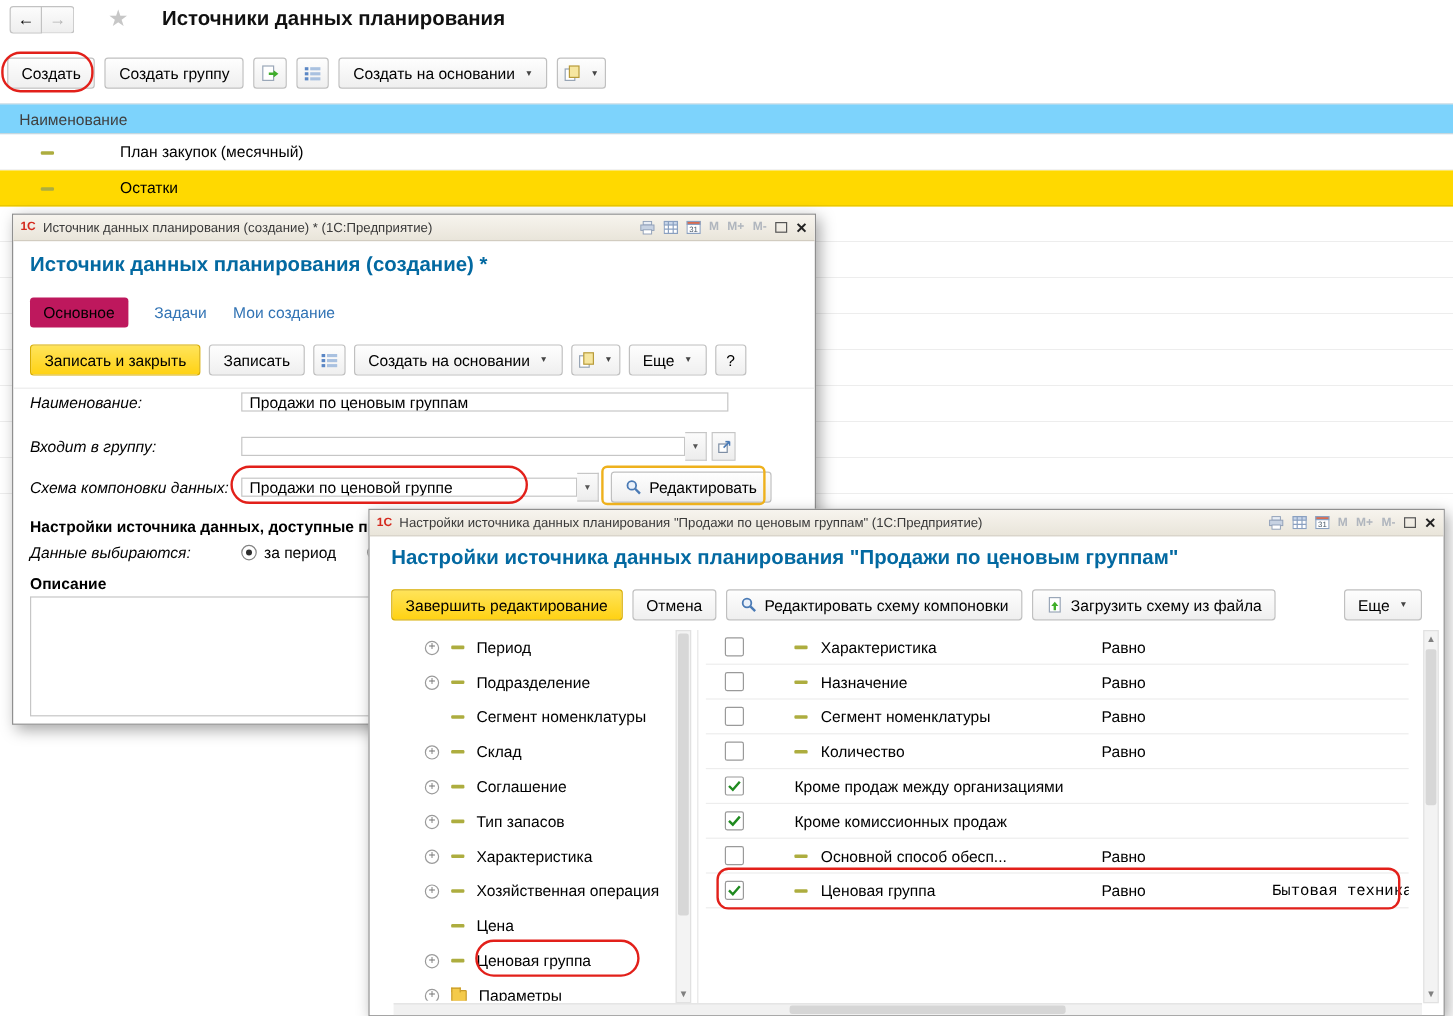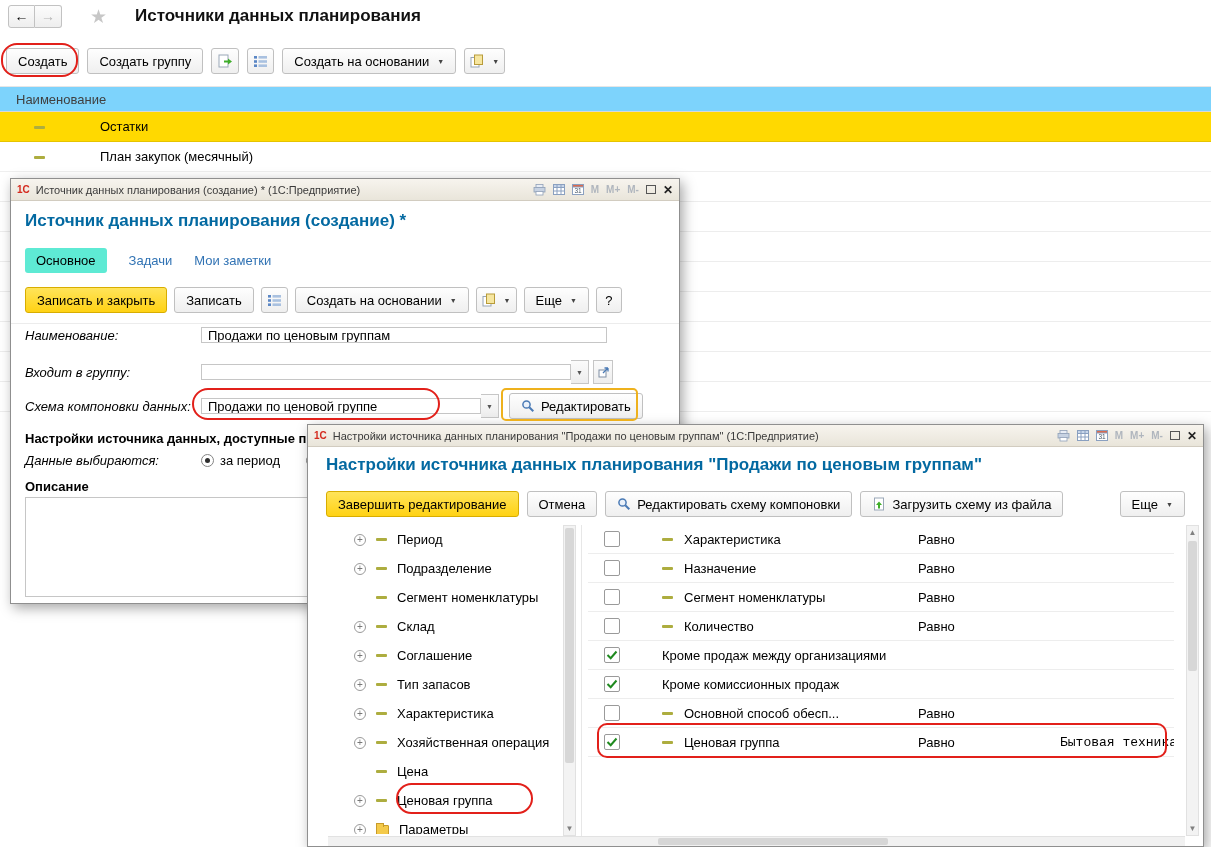--- a/index.html
+++ b/index.html
@@ -61,21 +61,21 @@
   .mem { font-size:10px; font-weight:bold; color:#b0b6be; cursor:pointer; }
   .wmax { width:10px; height:9px; border:1px solid #555; display:inline-block; cursor:pointer; }
   .wclose { font-size:12px; font-weight:bold; color:#222; cursor:pointer; }
 
   .dlg-heading { position:absolute; left:14px; font-size:17px; font-weight:bold; color:#0369a1; white-space:nowrap; }
 
   
   #dialog1 { left:10px; top:178px; width:670px; height:426px; z-index:10; }
   #dialog1 .dlg-heading { top:32px; }
   .tabs { position:absolute; left:14px; top:68px; height:26px; display:flex; align-items:center; gap:22px; }
-  .tab-active { background:#5eead4; padding:5px 11px; border-radius:3px; color:#000; cursor:pointer; }
+  .tab-active { background:#be185d; padding:5px 11px; border-radius:3px; color:#000; cursor:pointer; }
   .tab-link { color:#3173b4; cursor:pointer; }
   #dialog1 .dlg-toolbar { position:absolute; left:14px; top:108px; right:10px; display:flex; align-items:center; gap:7px; }
   .toolbar-sep { position:absolute; left:0; right:0; top:144px; border-bottom:1px solid #ececec; }
   .frow { position:absolute; left:14px; display:flex; align-items:center; }
   .flabel { width:176px; flex:none;font-style:italic; }
   #f-row1 { top:148px; }
   #f-row2 { top:181px; }
   #f-row3 { top:214px; }
   .bold-label { position:absolute; left:14px; font-weight:bold; white-space:nowrap; }
   .radio { width:13px; height:13px; border:1px solid #848484; border-radius:50%; background:#fff; position:relative; display:inline-block; flex:none; }
@@ -157,28 +157,28 @@
         </svg>
       <span class="caret">▼</span>
     </button>
   </div>
 
   <div class="list-header">
     <span>Наименование</span>
   </div>
   <div class="bg-rowlines"></div>
   <div id="bg-rows">
+    <div class="bg-row">
+      <span class="dash"></span>
+      <span class="bg-row-label">План закупок (месячный)</span>
+    </div>
+
     <div class="bg-row selected">
       <span class="dash"></span>
       <span class="bg-row-label">Остатки</span>
-    </div>
-
-    <div class="bg-row">
-      <span class="dash"></span>
-      <span class="bg-row-label">План закупок (месячный)</span>
     </div>
   </div>
 
   <div class="window" id="dialog1">
     <div class="titlebar">
       <span class="logo1c">1С</span>
       <span class="wtitle">Источник данных планирования (создание) * (1С:Предприятие)</span>
       <span class="tb-right">
         <span class="tb-ic">
             <svg width="13" height="12" viewBox="0 0 13 12">
@@ -209,21 +209,21 @@
         <span class="wmax"></span>
         <span class="wclose">✕</span>
       </span>
     </div>
 
     <div class="dlg-heading">Источник данных планирования (создание) *</div>
 
     <div class="tabs">
       <span class="tab-active">Основное</span>
       <span class="tab-link">Задачи</span>
-      <span class="tab-link">Мои заметки</span>
+      <span class="tab-link">Мои создание</span>
     </div>
 
     <div class="dlg-toolbar">
       <button class="btn btn-primary">Записать и закрыть</button>
       <button class="btn">Записать</button>
       <button class="btn btn-icon">
         <svg width="15" height="13" viewBox="0 0 15 13">
             <rect x="1" y="1" width="3" height="2.6" fill="#5b87c5"></rect>
             <rect x="5.5" y="1" width="8.5" height="2.6" fill="#a9c1e0"></rect>
             <rect x="1" y="5.2" width="3" height="2.6" fill="#5b87c5"></rect>

